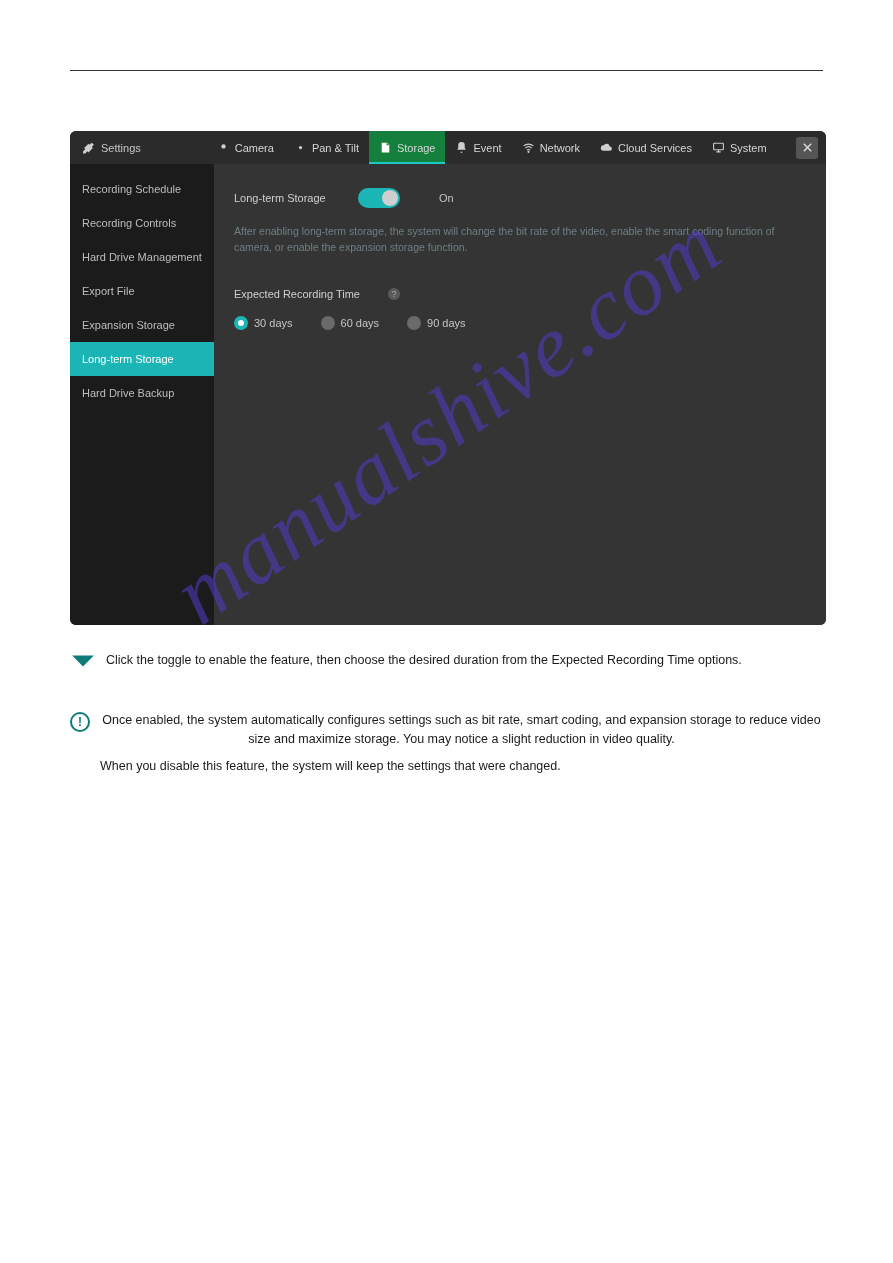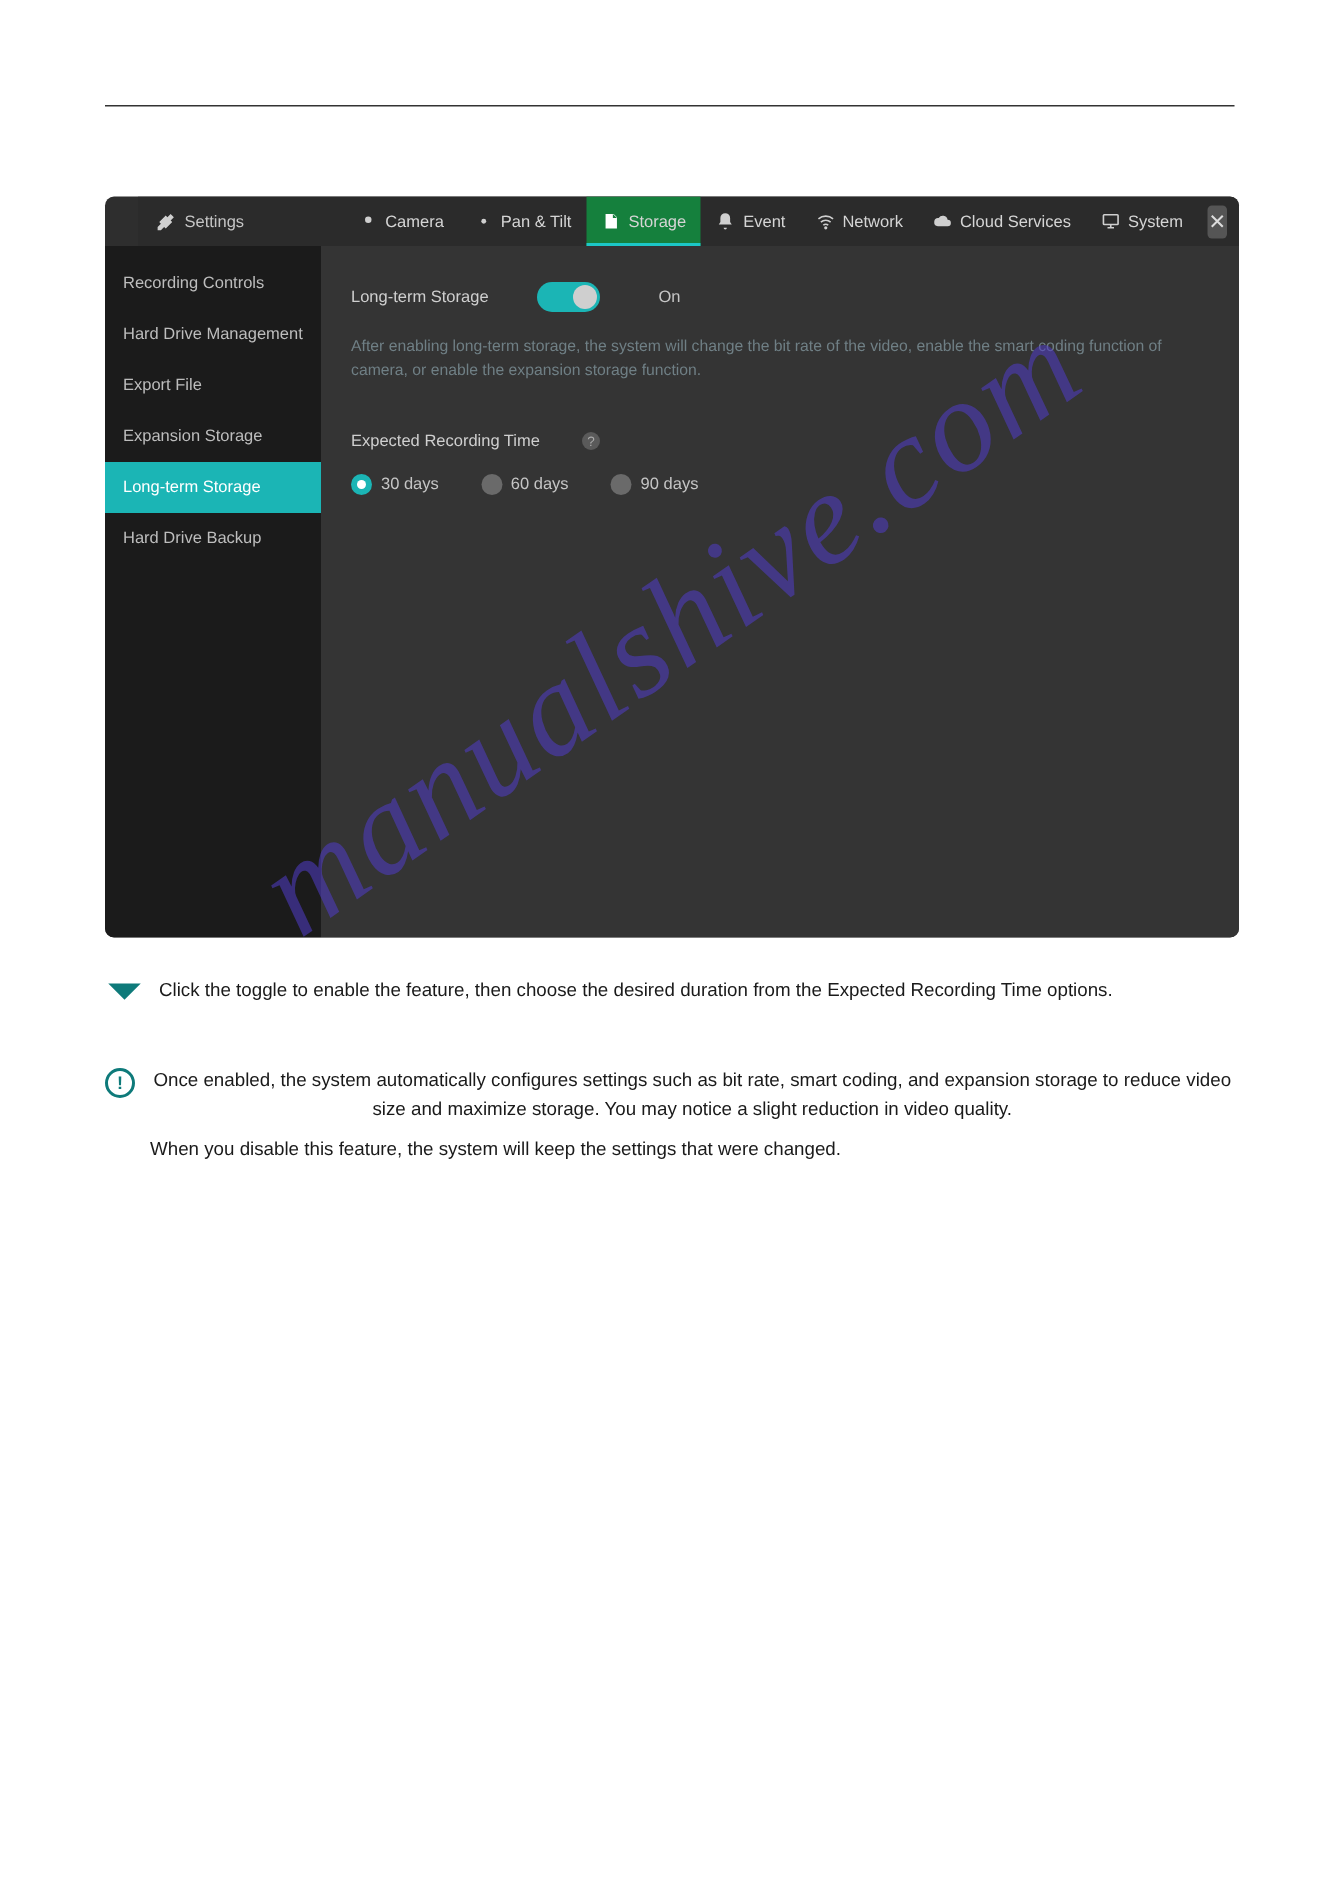--- a/index.html
+++ b/index.html
@@ -26,21 +26,20 @@
     font-size: 11px;
     color: #c5c5c5;
   }
   .titlebar {
     height: 33px;
     background: #2b2b2b;
     display: flex;
     align-items: center;
     padding-left: 12px;
     gap: 6px;
-    margin-left: 22px;
   }
   .titlebar .title {
     display: flex;
     align-items: center;
     gap: 6px;
     margin-right: 60px;
   }
   .tabs {
     display: flex;
     align-items: stretch;
@@ -283,20 +282,21 @@
         <div class="close-btn">
           <svg width="11" height="11" viewBox="0 0 24 24" stroke="#ddd" stroke-width="3">
               <path d="M4 4l16 16M20 4L4 20"></path>
             </svg>
         </div>
       </div>
 
       <div class="body">
 
         <div class="sidebar">
+          <div class="side-item">Recording Schedule</div>
           <div class="side-item">Recording Controls</div>
           <div class="side-item">Hard Drive Management</div>
           <div class="side-item">Export File</div>
           <div class="side-item">Expansion Storage</div>
           <div class="side-item active">Long-term Storage</div>
           <div class="side-item">Hard Drive Backup</div>
         </div>
 
         <div class="content">
           <div class="row">

